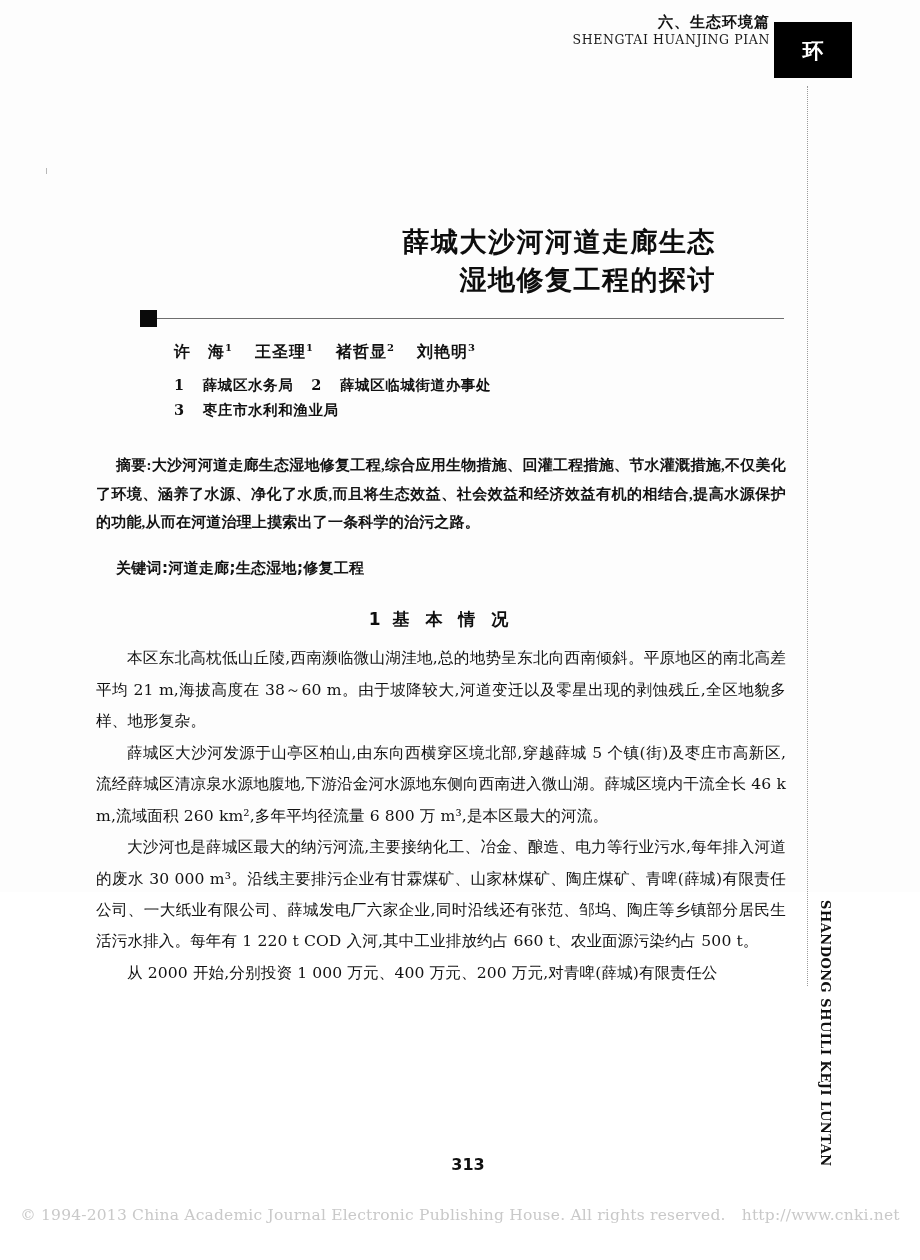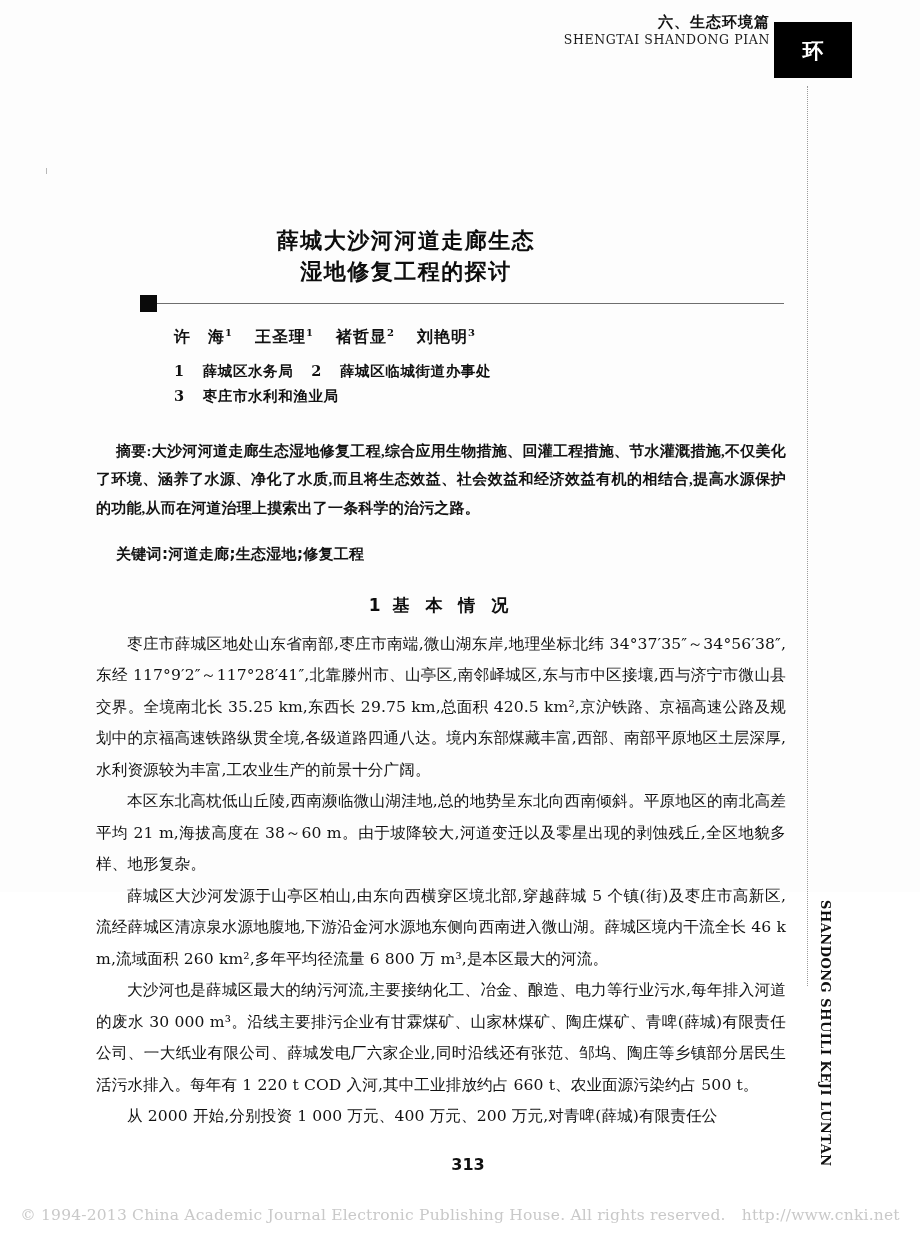--- a/index.html
+++ b/index.html
@@ -104,24 +104,24 @@
 
   
   .article {
     position: absolute;
     left: 96px;
     top: 225px;
     width: 690px;
   }
 
   .title {
-    text-align: center;
-    font-family: Liberation Sans, sans-serif;
-    font-weight: bold;
-    font-size: 22px;
+    text-align: right;
+    font-family: Liberation Mono, monospace;
+    font-weight: bold;
+    font-size: 27px;
     line-height: 1.42;
     letter-spacing: 1.5px;
     color: #0d0d0d;
     margin: 0 0 8px 0;
     padding-right: 70px;
   }
 
   .rule-row {
     position: relative;
     height: 22px;
@@ -240,21 +240,21 @@
   .footer .gapwide { display: inline-block; width: 16px; }
 </style>
 </head>
 <body>
 
 <div class="page">
 
   <div class="header">
     <div class="header-text">
       <div class="header-cn">六、生态环境篇</div>
-      <div class="header-py">SHENGTAI SHANDONG PIAN</div>
+      <div class="header-py">SHENGTAI HUANJING PIAN</div>
     </div>
     <div class="header-badge">
       <span class="header-badge-glyph">环</span>
     </div>
   </div>
 
   <div class="right-rule"></div>
   <div class="left-tick"></div>
 
   <div class="side-title">SHANDONG SHUILI KEJI LUNTAN</div>
@@ -283,21 +283,20 @@
         <span>3</span><span class="affil-gap"></span><span>枣庄市水利和渔业局</span>
       </div>
     </div>
 
     <p class="abstract"><span class="lbl">摘要:</span><span>大沙河河道走廊生态湿地修复工程,综合应用生物措施、回灌工程措施、节水灌溉措施,不仅美化了环境、涵养了水源、净化了水质,而且将生态效益、社会效益和经济效益有机的相结合,提高水源保护的功能,从而在河道治理上摸索出了一条科学的治污之路。</span></p>
 
     <p class="keywords"><span class="lbl">关键词:</span><span>河道走廊;生态湿地;修复工程</span></p>
 
     <h2 class="section-head"><span class="section-num">1</span><span>基 本 情 况</span></h2>
 
-    <p class="body-p">枣庄市薛城区地处山东省南部,枣庄市南端,微山湖东岸,地理坐标北纬 34°37′35″～34°56′38″,东经 117°9′2″～117°28′41″,北靠滕州市、山亭区,南邻峄城区,东与市中区接壤,西与济宁市微山县交界。全境南北长 35.25 km,东西长 29.75 km,总面积 420.5 km²,京沪铁路、京福高速公路及规划中的京福高速铁路纵贯全境,各级道路四通八达。境内东部煤藏丰富,西部、南部平原地区土层深厚,水利资源较为丰富,工农业生产的前景十分广阔。</p>
     <p class="body-p">本区东北高枕低山丘陵,西南濒临微山湖洼地,总的地势呈东北向西南倾斜。平原地区的南北高差平均 21 m,海拔高度在 38～60 m。由于坡降较大,河道变迁以及零星出现的剥蚀残丘,全区地貌多样、地形复杂。</p>
     <p class="body-p">薛城区大沙河发源于山亭区柏山,由东向西横穿区境北部,穿越薛城 5 个镇(街)及枣庄市高新区,流经薛城区清凉泉水源地腹地,下游沿金河水源地东侧向西南进入微山湖。薛城区境内干流全长 46 km,流域面积 260 km²,多年平均径流量 6 800 万 m³,是本区最大的河流。</p>
     <p class="body-p">大沙河也是薛城区最大的纳污河流,主要接纳化工、冶金、酿造、电力等行业污水,每年排入河道的废水 30 000 m³。沿线主要排污企业有甘霖煤矿、山家林煤矿、陶庄煤矿、青啤(薛城)有限责任公司、一大纸业有限公司、薛城发电厂六家企业,同时沿线还有张范、邹坞、陶庄等乡镇部分居民生活污水排入。每年有 1 220 t COD 入河,其中工业排放约占 660 t、农业面源污染约占 500 t。</p>
     <p class="body-p">从 2000 开始,分别投资 1 000 万元、400 万元、200 万元,对青啤(薛城)有限责任公</p>
 
   </div>
 
   <div class="page-num">313</div>
 
   <div class="footer">

